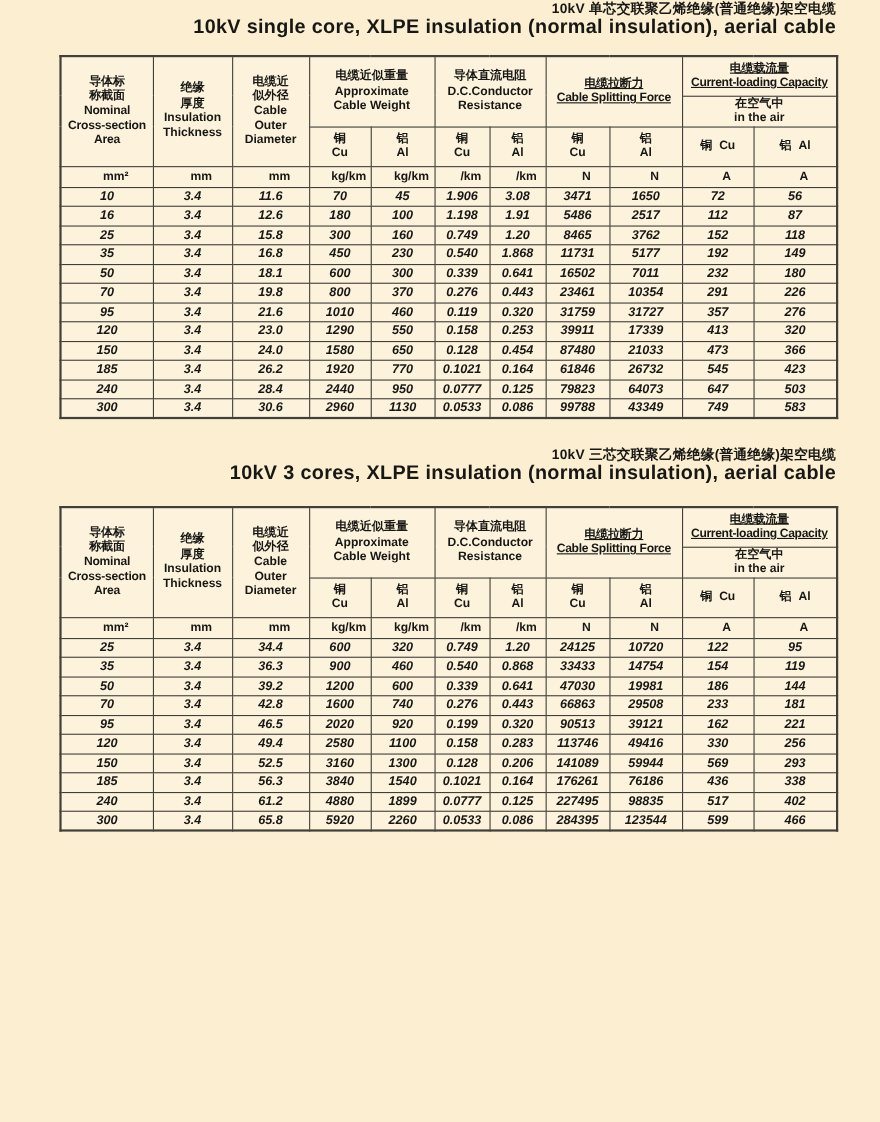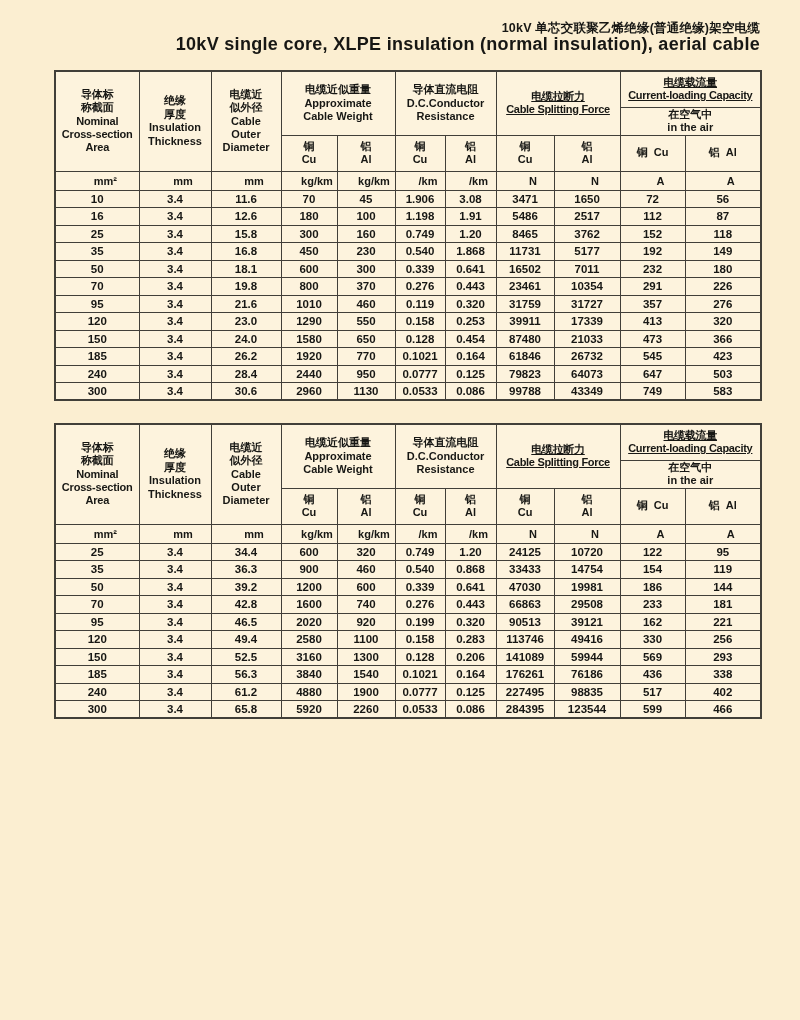--- a/index.html
+++ b/index.html
@@ -12,21 +12,21 @@
   html,body{margin:0;padding:0;}
   body{
     width:800px;height:1020px;overflow:hidden;
     background:var(--bg);color:var(--ink);
     font-family:"Liberation Sans","DejaVu Sans",sans-serif;
     font-weight:700;
   }
   .titles{width:760px;text-align:right;}
   .title-zh{font-size:12.5px;line-height:16px;letter-spacing:0.2px;}
   .title-en{font-size:18px;line-height:17px;letter-spacing:0.3px;}
-  .sec1 .titles{padding-top:20px;}
+  .sec1 .titles{padding-top:0;}
   .sec2 .titles{margin-top:24px;}
   table.spec{
     border-collapse:collapse;table-layout:fixed;
     width:706px;margin-left:54px;margin-top:17px;
     background:var(--cell);
   }
   .sec2 table.spec{margin-top:22px;}
   table.spec th,table.spec td{
     border:1.4px solid var(--line);
     text-align:center;vertical-align:middle;
@@ -34,21 +34,21 @@
   }
   table.spec{border:2px solid var(--line);}
   th{font-size:11px;line-height:1.22;white-space:pre-line;font-weight:700;}
   th.tight{letter-spacing:-0.2px;}
   th.xs{font-size:11px;letter-spacing:-0.3px;text-decoration:underline;}
   tr.h1{height:36px;}
   tr.h2{height:28px;}
   tr.h3{height:36px;}
   tr.units{height:19px;}
   tr.units td{font-size:11px;padding-left:17px;}
-  tbody.rows tr{height:17.5px;}
+  tbody.rows tr{height:17.5px;font-style:italic;}
   tbody.rows td{font-size:11.5px;}
 </style>
 </head>
 <body>
 
 <div class="page">
 
   <section class="sec1">
     <div class="titles">
       <div class="title-zh">10kV 单芯交联聚乙烯绝缘(普通绝缘)架空电缆</div>
@@ -285,20 +285,24 @@
             <td>99788</td>
             <td>43349</td>
             <td>749</td>
             <td>583</td>
           </tr>
         </tbody>
     </table>
   </section>
 
   <section class="sec2">
+    <div class="titles">
+      <div class="title-zh">10kV 三芯交联聚乙烯绝缘(普通绝缘)架空电缆</div>
+      <div class="title-en">10kV  3 cores, XLPE insulation (normal insulation), aerial cable</div>
+    </div>
 
     <table class="spec">
       <colgroup>
         <col style="width:84px">
           <col style="width:72px">
           <col style="width:70px">
         <col style="width:56px">
           <col style="width:58px">
         <col style="width:50px">
           <col style="width:51px">
@@ -471,21 +475,21 @@
             <td>176261</td>
             <td>76186</td>
             <td>436</td>
             <td>338</td>
           </tr>
           <tr>
             <td>240</td>
             <td>3.4</td>
             <td>61.2</td>
             <td>4880</td>
-            <td>1900</td>
+            <td>1899</td>
             <td>0.0777</td>
             <td>0.125</td>
             <td>227495</td>
             <td>98835</td>
             <td>517</td>
             <td>402</td>
           </tr>
           <tr>
             <td>300</td>
             <td>3.4</td>

